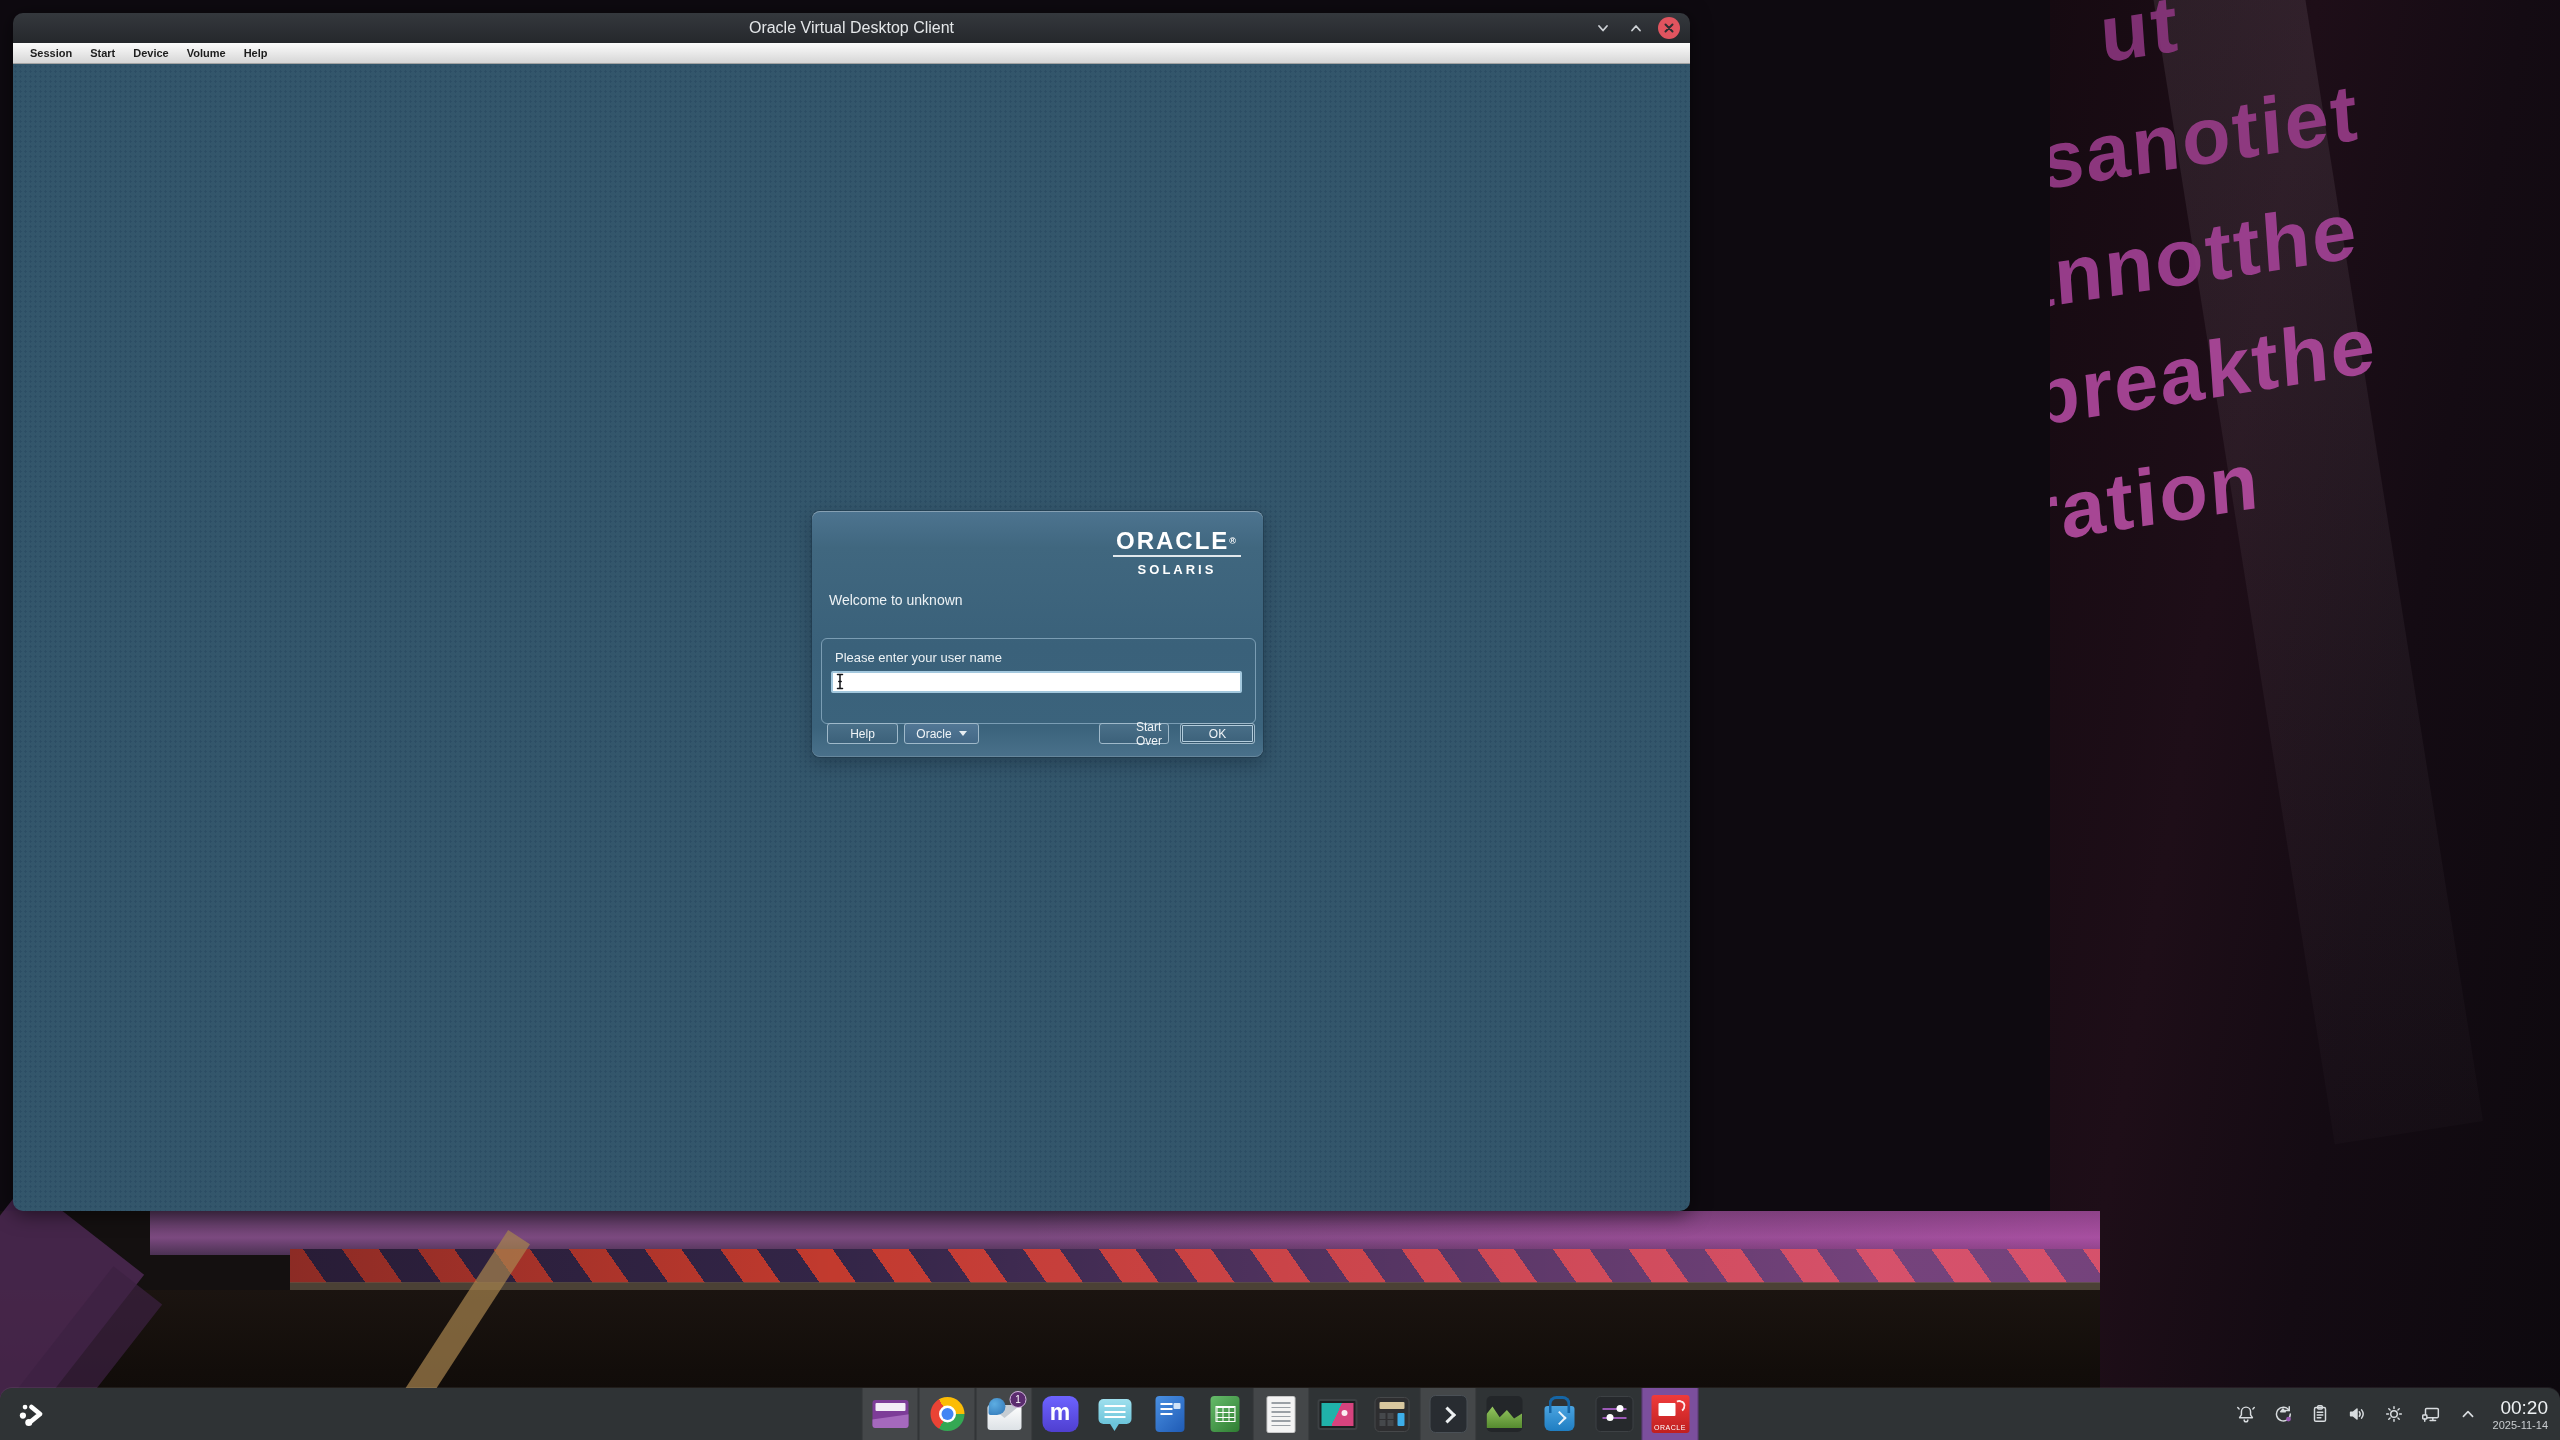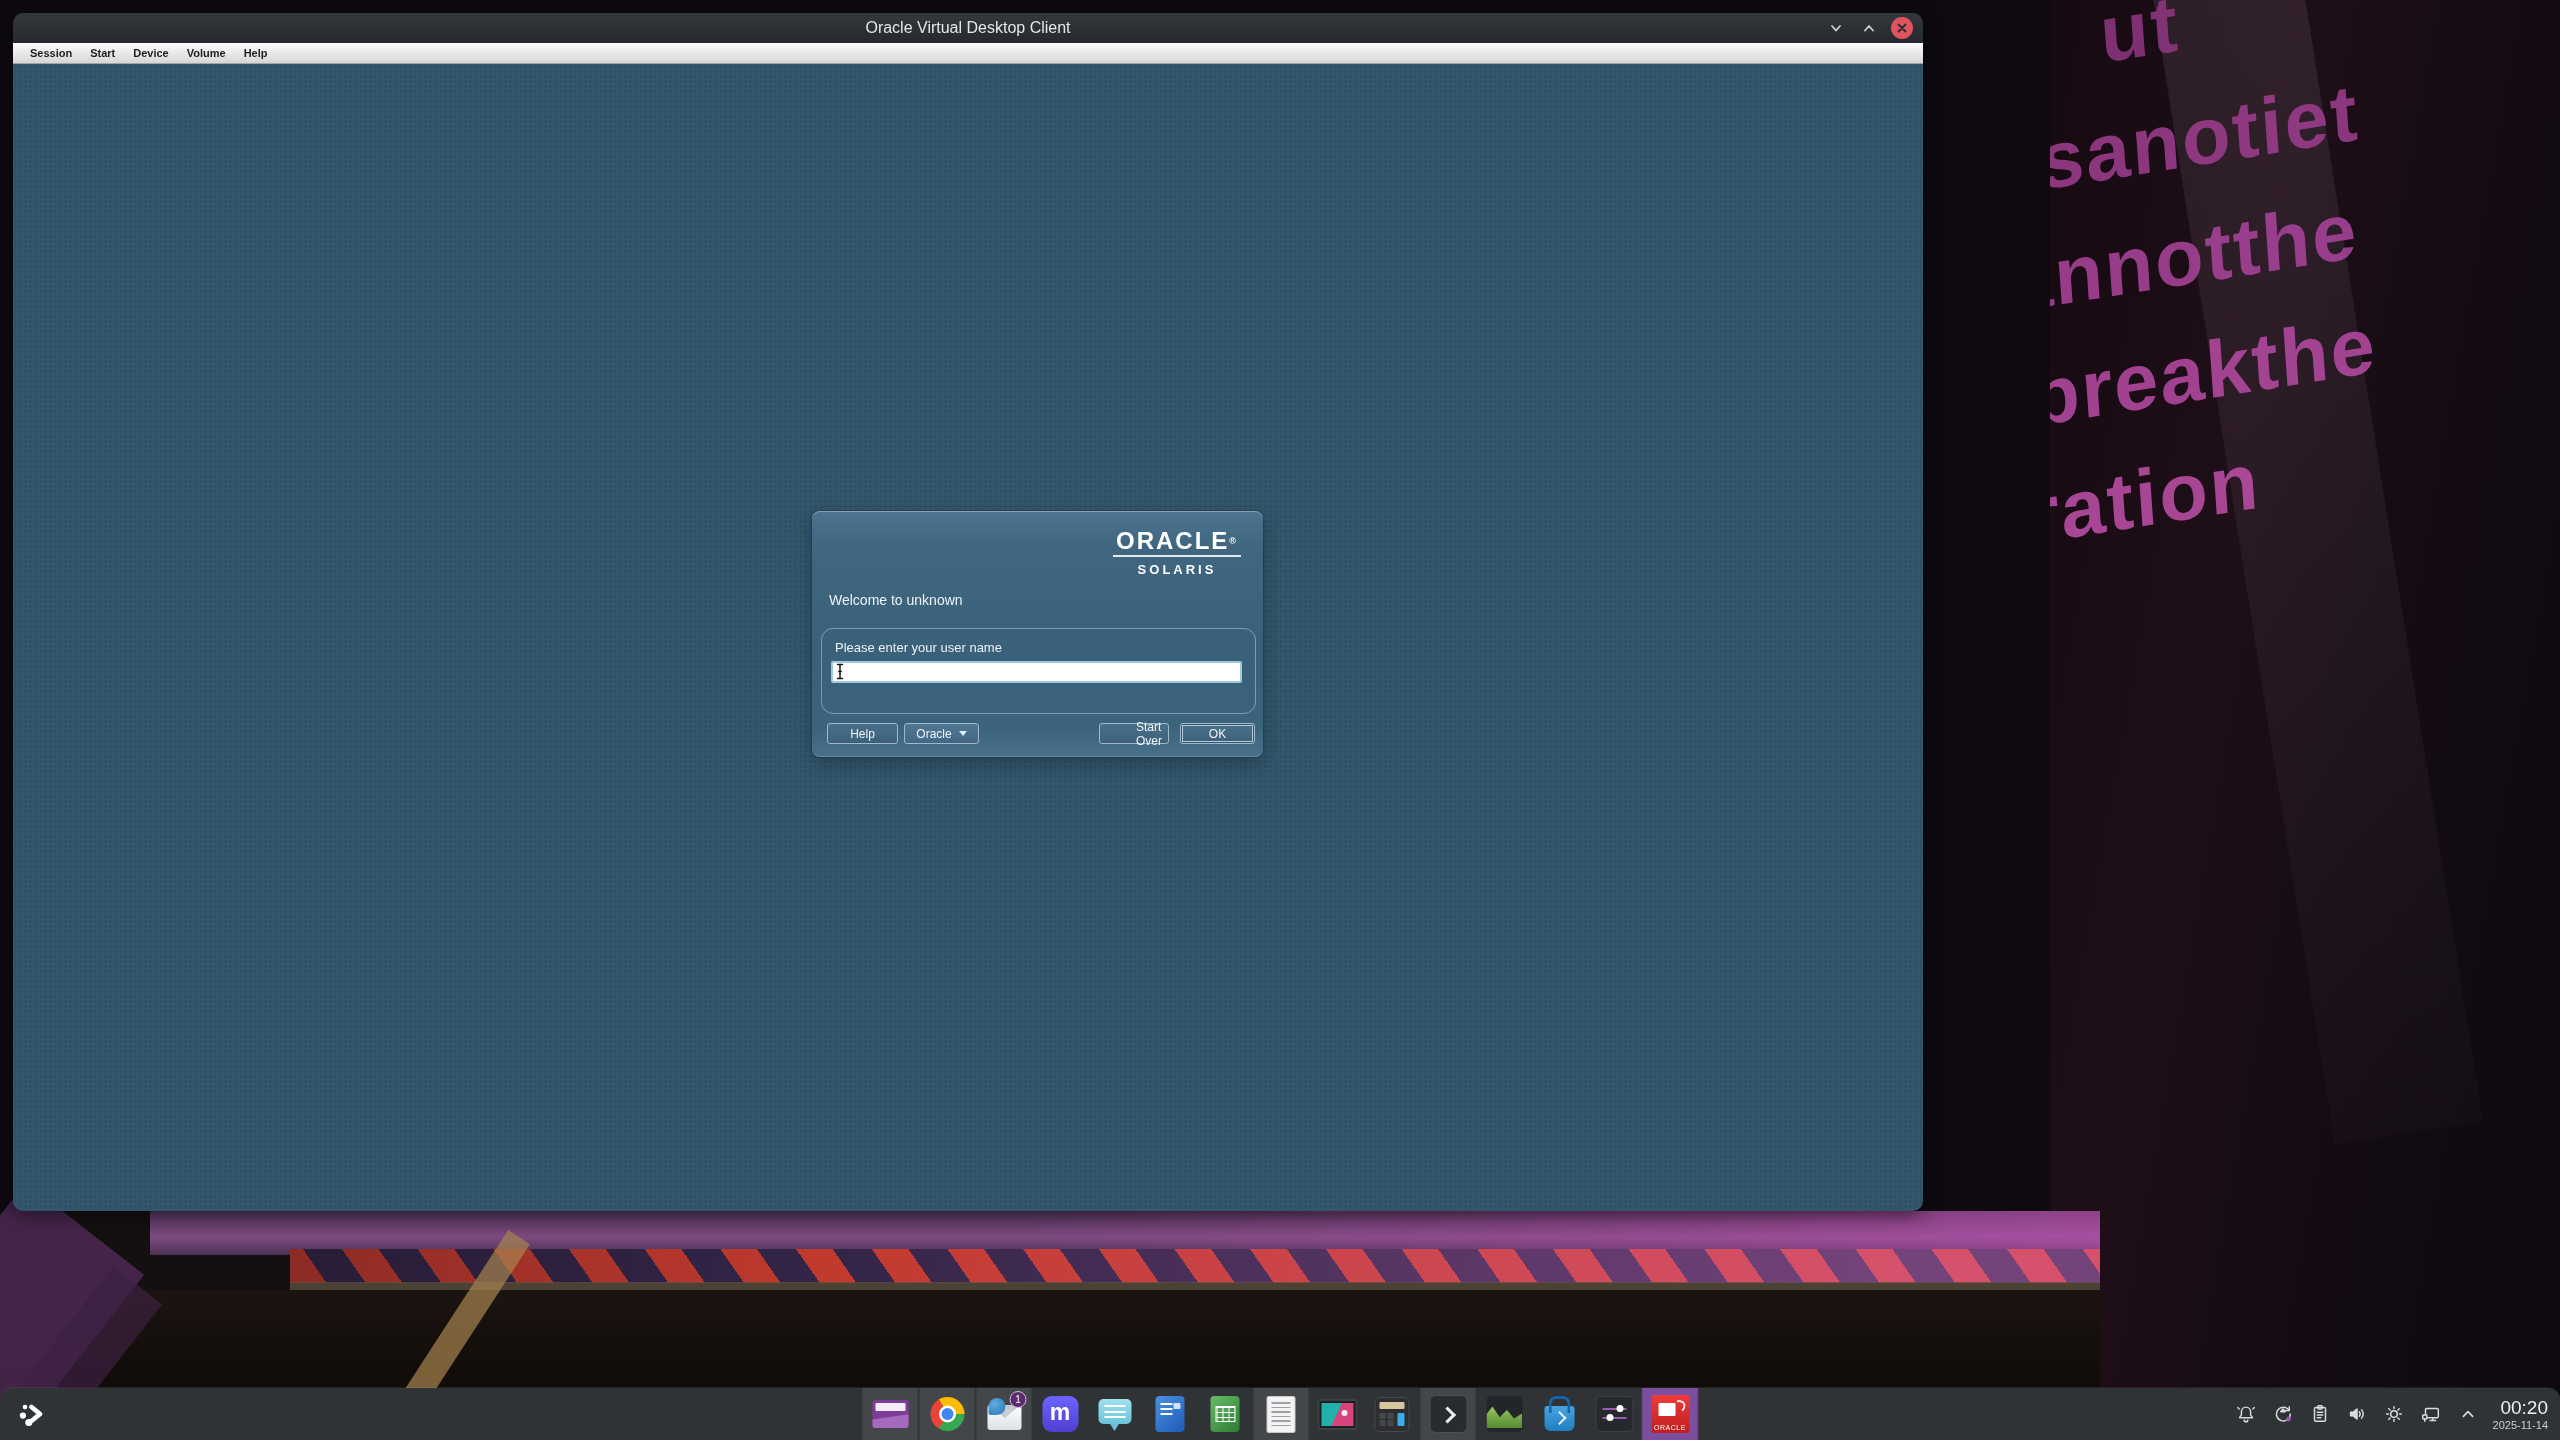--- a/index.html
+++ b/index.html
@@ -30,21 +30,21 @@
   .hazard::after{content:"";position:absolute;inset:0;
     background:linear-gradient(90deg,rgba(15,8,15,.3),transparent 30%,rgba(255,130,235,.32) 88%);}
   .mortar{position:absolute;left:290px;top:71px;right:0;height:9px;background:#5d5142;opacity:.75;}
   .concrete{position:absolute;left:0;top:79px;width:100%;height:150px;
     background:linear-gradient(180deg,#1b1410,#120d0a 55%,#0d0907);}
   .diag1{position:absolute;left:-70px;top:-10px;width:150px;height:260px;background:#542c5c;transform:rotate(38deg);opacity:.75;}
   .diag2{position:absolute;left:36px;top:50px;width:62px;height:230px;background:#3c2142;transform:rotate(38deg);opacity:.7;}
   .tan-stripe{position:absolute;left:438px;top:6px;width:26px;height:250px;background:#a8854e;transform:rotate(33deg);opacity:.7;}
 
   
-  .vdc-window{position:absolute;left:13px;top:13px;width:1910px;height:1198px;border-radius:10px;
+  .vdc-window{position:absolute;left:13px;top:13px;width:1677px;height:1198px;border-radius:10px;
     overflow:hidden;box-shadow:0 3px 20px rgba(0,0,0,.55);}
   .titlebar{position:absolute;left:0;top:0;right:0;height:30px;background:linear-gradient(#34383d,#25282c);}
   .title{position:absolute;left:0;right:0;top:0;line-height:30px;text-align:center;color:#e4e7e9;font-size:16px;}
   .controls{position:absolute;right:10px;top:0;height:30px;display:flex;align-items:center;gap:11px;}
   .ctl{width:22px;height:22px;display:flex;align-items:center;justify-content:center;}
   .ctl.close{background:#e0545f;border-radius:50%;}
   .ctl svg{display:block;}
 
   .menubar{position:absolute;left:0;top:30px;right:0;height:20px;
     background:linear-gradient(#fcfcfc,#d6d6d6);border-bottom:1px solid #a3a3a3;
@@ -58,22 +58,22 @@
   .dialog{position:absolute;left:799px;top:447px;width:451px;height:246px;border-radius:8px;
     background:linear-gradient(180deg,#4d7490 0%,#40677f 15%,#3a617a 55%,#3b637c 88%,#4a718b 100%);
     box-shadow:inset 0 1px 0 rgba(255,255,255,.32),inset 0 -1px 0 rgba(255,255,255,.16),
                0 0 0 1px rgba(28,52,70,.5),0 6px 18px rgba(0,10,20,.28);}
   .logo{position:absolute;top:19px;right:22px;width:128px;text-align:center;color:#fff;}
   .logo-oracle{font-size:24px;font-weight:bold;letter-spacing:2px;line-height:22px;}
   .logo-oracle sup{font-size:9px;vertical-align:top;}
   .logo-rule{height:2px;background:rgba(255,255,255,.85);margin:3px 0 5px;}
   .logo-solaris{font-size:13px;font-weight:bold;letter-spacing:3px;}
   .welcome{position:absolute;left:17px;top:81px;font-size:14px;color:#edf2f5;}
-  .groupbox{position:absolute;left:9px;top:117px;width:433px;height:84px;
-    border:1px solid rgba(175,205,225,.55);border-radius:12px;}
+  .groupbox{position:absolute;left:9px;top:127px;width:433px;height:84px;
+    border:1px solid rgba(175,205,225,.55);border-radius:6px;}
   .gb-label{position:absolute;left:13px;top:11px;font-size:13px;color:#edf2f5;}
   .field-wrap{position:absolute;left:9px;top:32px;width:411px;height:22px;}
   .username-input{position:absolute;inset:0;width:100%;height:100%;box-sizing:border-box;
     background:#fff;border:2px solid #a3c8de;border-radius:2px;outline:none;
     font-family:"Liberation Sans",sans-serif;font-size:13px;padding:0 4px 0 12px;color:#111;}
   .ibeam{position:absolute;left:4px;top:2px;z-index:2;}
   .btn{position:absolute;top:212px;height:21px;box-sizing:border-box;border:1px solid #9fb9ca;border-radius:3px;
     background:linear-gradient(#4a7089,#3c617a);color:#f0f4f7;font-size:12px;
     display:flex;align-items:center;justify-content:center;gap:7px;cursor:default;}
   .btn.help{left:15px;width:71px;}

